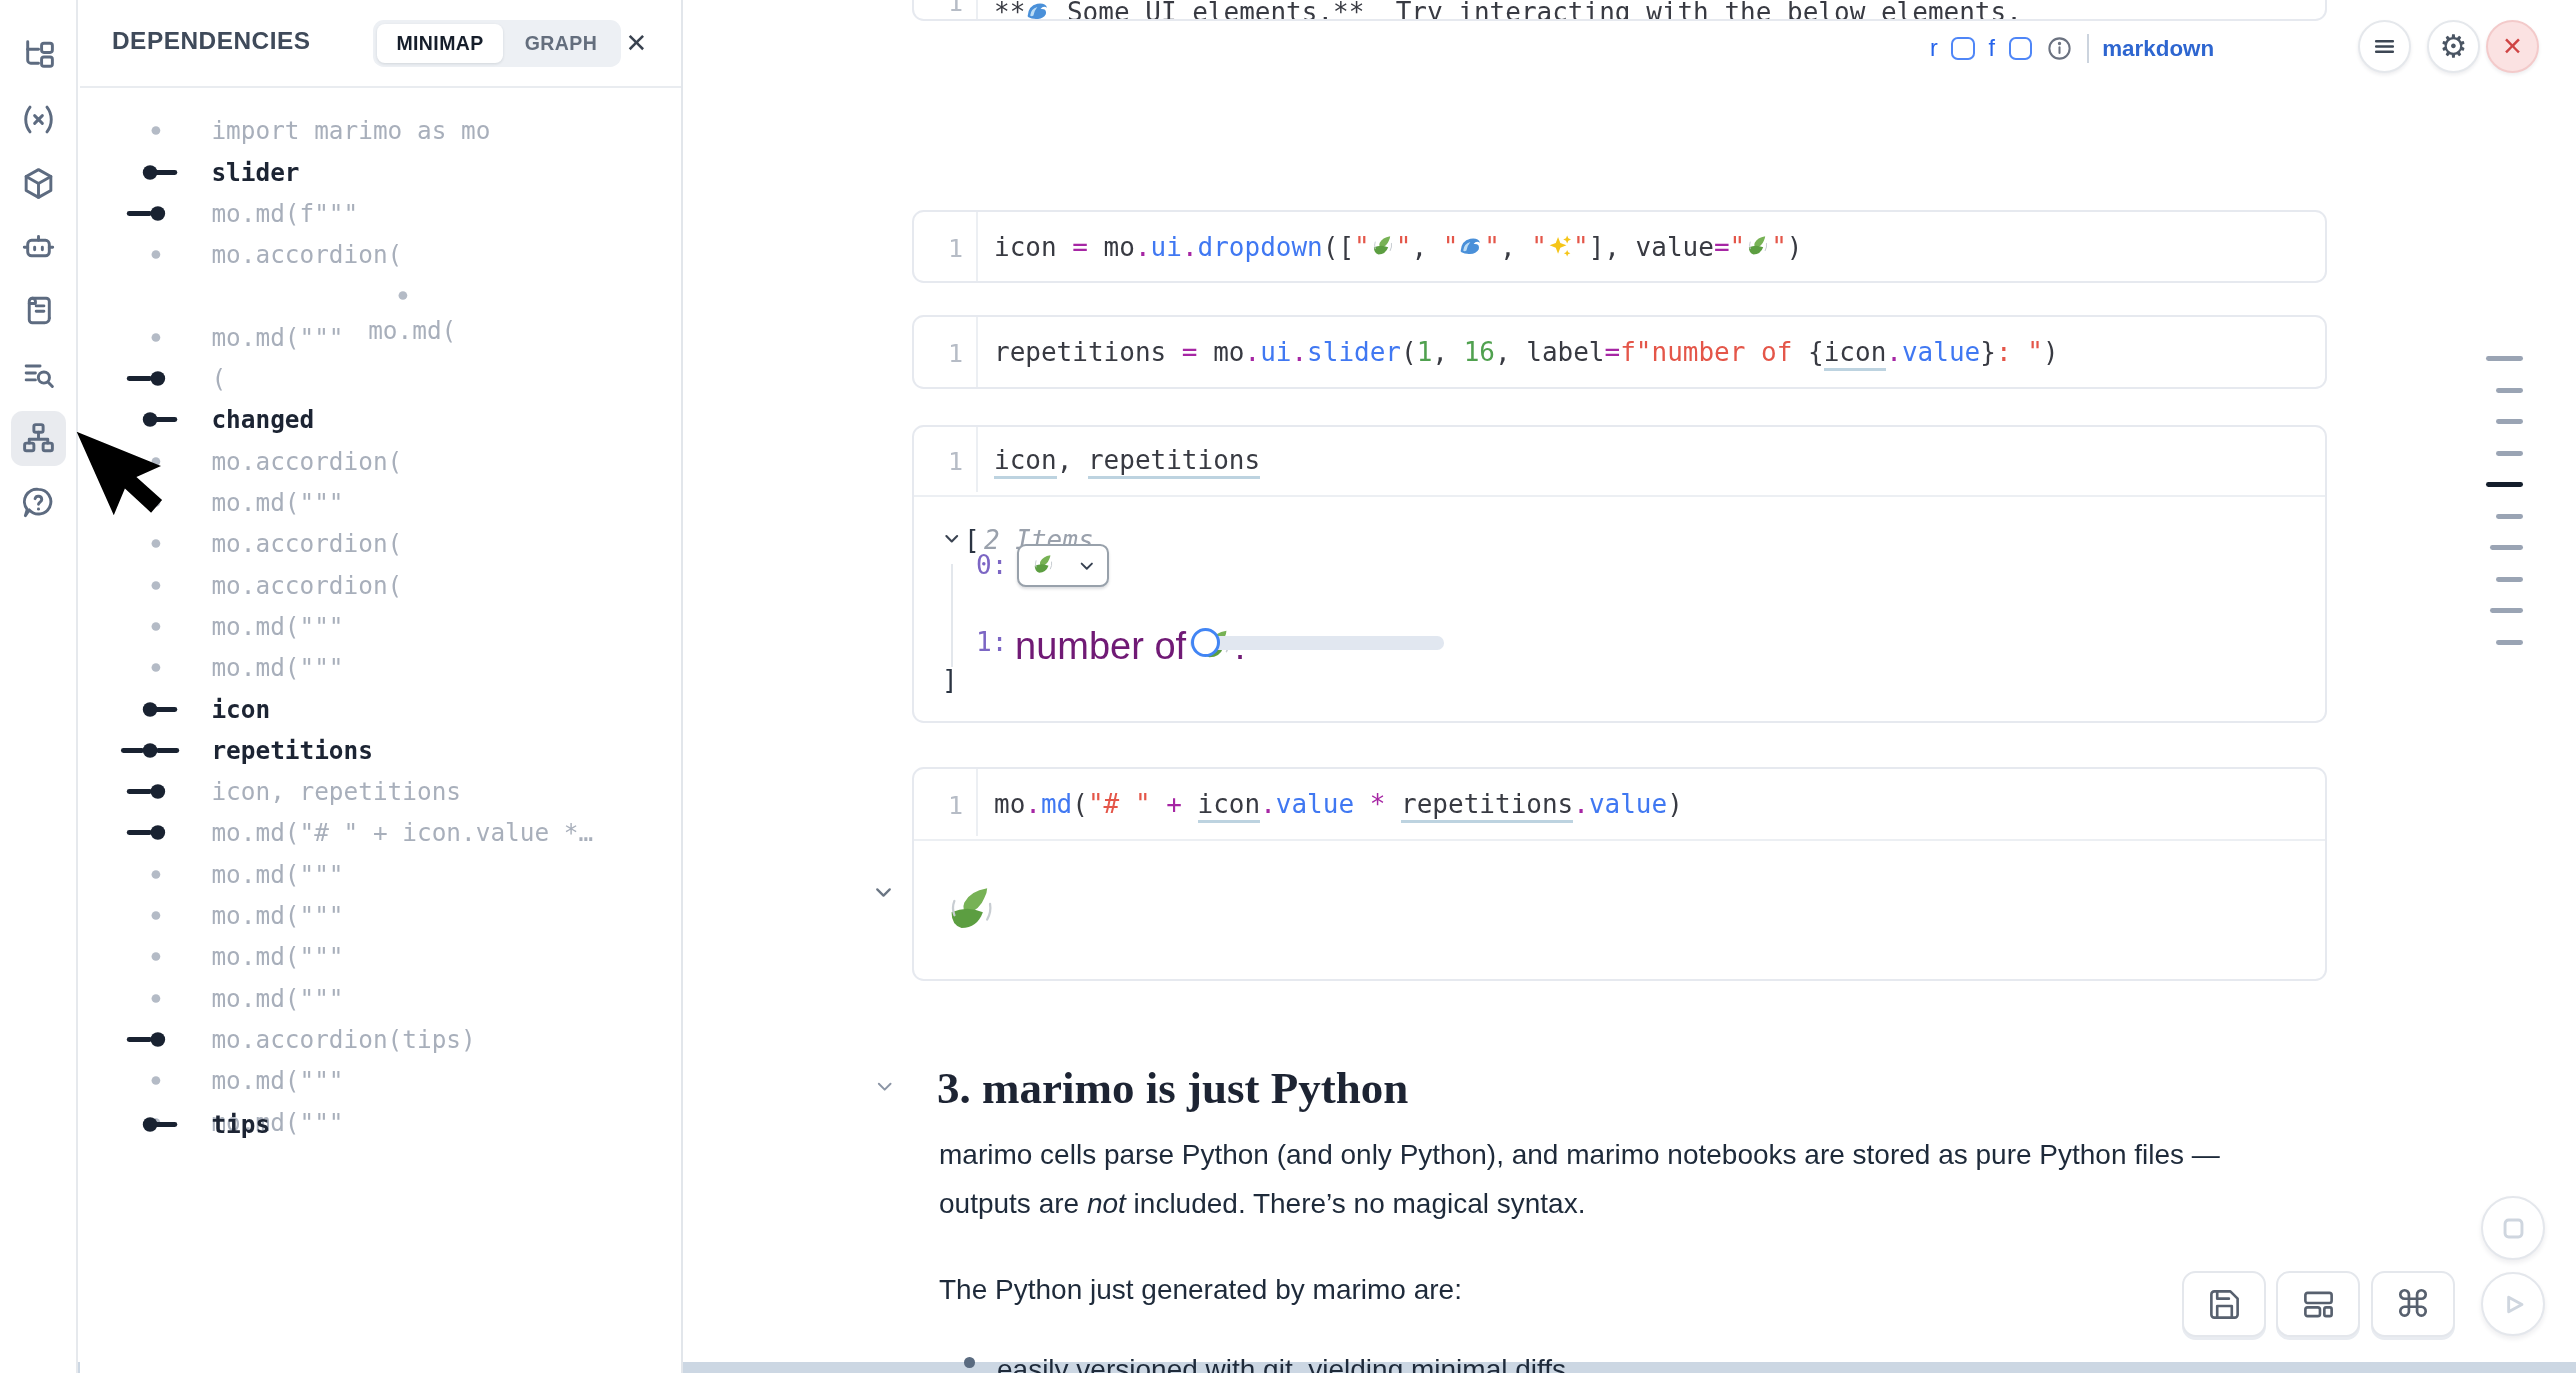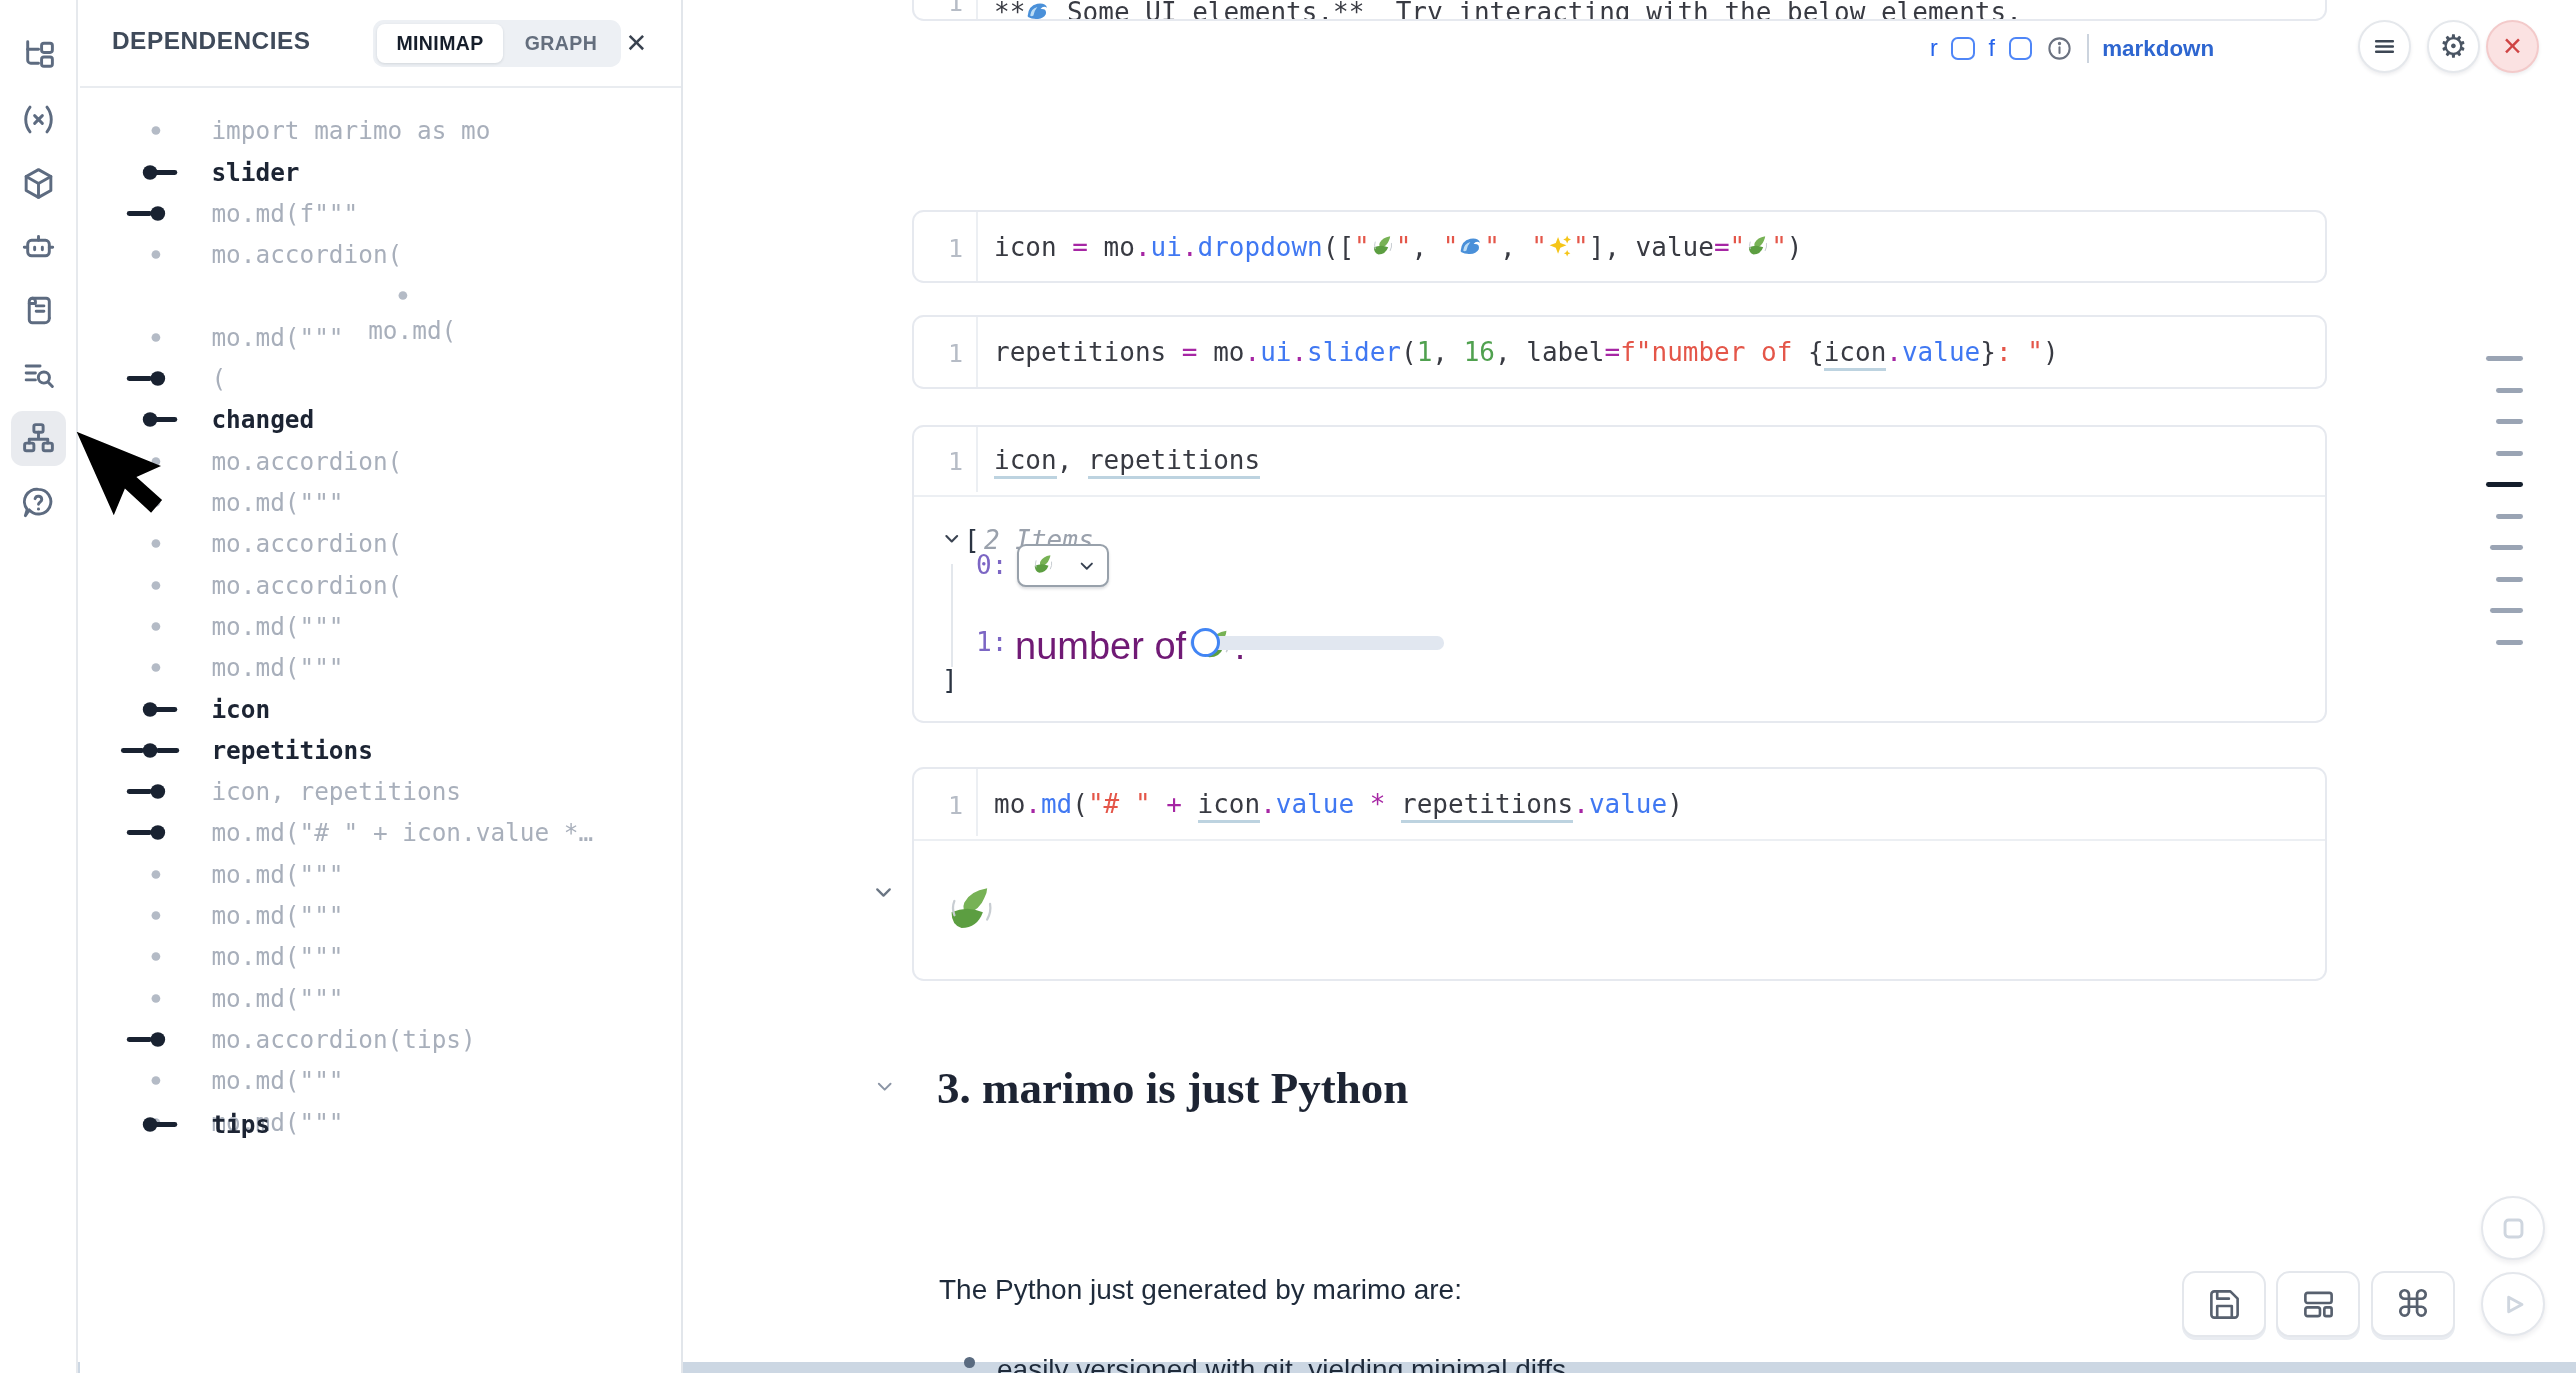--- a/index.html
+++ b/index.html
@@ -488,20 +488,23 @@
   </svg></span></div>
   </div>
 
   <div class="chev" style="left:873px;top:1075px;">
     <svg width="23.4" height="23.4" viewBox="0 0 24 24" style="stroke:#8b95a5;stroke-width:2;">
         <path d="M6 9l6 6 6-6"></path>
       </svg>
     </div>
   <h2 class="prose-h" style="margin:0;">3. marimo is just Python</h2>
 
+  <p class="prose-p" style="top:1130px;margin:0;">
+    <span>marimo cells parse Python (and only Python), and marimo notebooks are stored as pure Python files — outputs are </span><i>not</i><span> included. There’s no magical syntax.</span>
+  </p>
   <p class="prose-p" style="top:1265px;margin:0;">The Python just generated by marimo are:</p>
   <span class="bullet-dot" style="left:964px;top:1357px;z-index:3;"></span>
   <p class="prose-p" style="left:997px;top:1345px;margin:0;z-index:3;">easily versioned with git, yielding minimal diffs</p>
 
   <div class="bottom-band"></div>
 
   <div id="marks">
       <div class="mark" style="top: 356px; width: 37px; left: 2486px;"></div>
       <div class="mark" style="top: 388px; width: 27px; left: 2496px;"></div>
       <div class="mark" style="top: 419px; width: 27px; left: 2496px;"></div>

